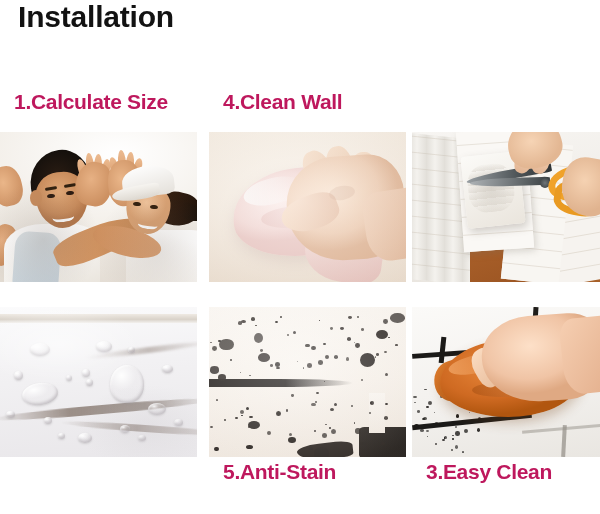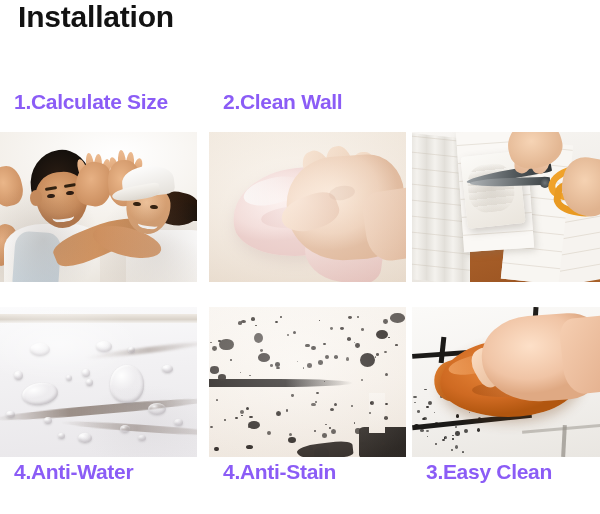--- a/index.html
+++ b/index.html
@@ -57,21 +57,21 @@
   }
   .col-1 { left: 0px; }
   .col-2 { left: 209px; }
   .col-3 { left: 412px; }
 
   .step-label {
     position: absolute;
     left: 14px;
     font-size: 21px;
     font-weight: bold;
-    color: #8b5cf6;
+    color: #be185d;
     letter-spacing: -0.3px;
     white-space: nowrap;
   }
   .label-top    { top: 2px; }
   .label-bottom { top: 167px; }
 
   .photo {
     position: absolute;
     left: 0;
     width: 197px;
@@ -655,21 +655,21 @@
             <div class="layer p1-cap-brim"></div>
             <div class="layer p1-woman-eye-l"></div>
             <div class="layer p1-woman-eye-r"></div>
             <div class="layer p1-woman-smile"></div>
             <div class="layer p1-shadow"></div>
           </div>
         </div>
       </div>
 
       <div class="step-cell col-2">
-        <div class="step-label label-top">2.Clean Wall</div>
+        <div class="step-label label-top">4.Clean Wall</div>
         <div class="photo photo-top">
           <div class="scene">
             <div class="layer p2-bg"></div>
             <div class="layer p2-towel"></div>
             <div class="layer p2-towel-fold1"></div>
             <div class="layer p2-towel-fold2"></div>
             <div class="layer p2-towel-tail"></div>
             <div class="layer p2-finger-1"></div>
             <div class="layer p2-finger-2"></div>
             <div class="layer p2-finger-3"></div>
@@ -733,21 +733,20 @@
             <div class="layer drop p4-d12"></div>
             <div class="layer drop p4-d13"></div>
             <div class="layer drop p4-d14"></div>
             <div class="layer drop p4-d15"></div>
             <div class="layer drop p4-d16"></div>
             <div class="layer drop p4-d17"></div>
             <div class="layer drop p4-d18"></div>
             <div class="layer p4-sheen"></div>
           </div>
         </div>
-        <div class="step-label label-bottom">4.Anti-Water</div>
       </div>
 
       <div class="step-cell col-2">
         <div class="photo photo-bottom">
           <div class="scene" id="stain-scene">
             <div class="layer p5-bg"></div>
             <div class="layer p5-bar"></div>
             <div class="layer p5-bar3"></div>
             <div class="layer p5-bar2"></div>
             <div class="layer p5-edge"></div>
@@ -843,21 +842,21 @@
               <div class="blot" style="width: 5.2px; height: 5.4px; left: 67.1px; top: 103.7px; opacity: 0.96;"></div>
               <div class="blot" style="width: 2.6px; height: 2.4px; left: 114.4px; top: 35.7px; opacity: 0.91;"></div>
               <div class="blot" style="width: 4.1px; height: 3px; left: 130.8px; top: 19.9px; opacity: 0.89;"></div>
               <div class="blot" style="width: 2.1px; height: 1.4px; left: 116.1px; top: 116.9px; opacity: 0.84;"></div>
               <div class="blot" style="width: 3.7px; height: 2.6px; left: 174.8px; top: 43.9px; opacity: 0.79;"></div>
               <div class="blot" style="width: 3.7px; height: 3.6px; left: 100.2px; top: 139.8px; opacity: 0.76;"></div>
               <div class="blot" style="width: 15.7px; height: 14.6px; left: 104.6px; top: 139.9px; opacity: 0.81;"></div>
               <div class="layer p5-sheen"></div>
           </div>
         </div>
-        <div class="step-label label-bottom">4.Anti-Stain</div>
+        <div class="step-label label-bottom">5.Anti-Stain</div>
       </div>
 
       <div class="step-cell col-3">
         <div class="photo photo-bottom">
           <div class="scene" id="clean-scene">
             <div class="layer p6-bg"></div>
             <div class="layer p6-grout-h1"></div>
             <div class="layer p6-grout-h2"></div>
             <div class="layer p6-grout-v1"></div>
             <div class="layer p6-grout-v2"></div>

